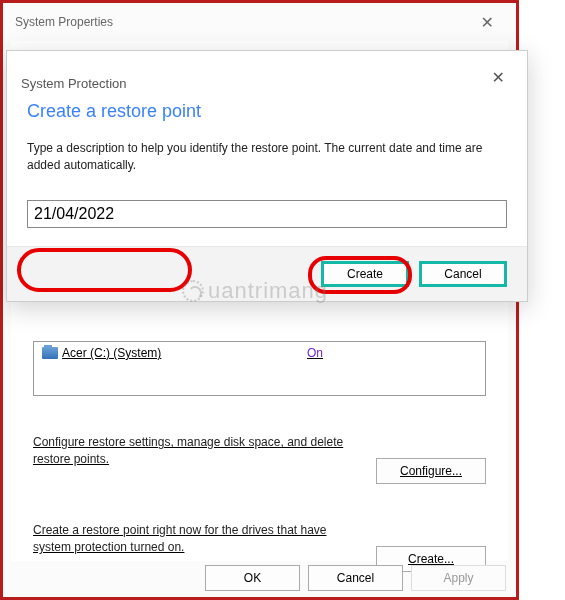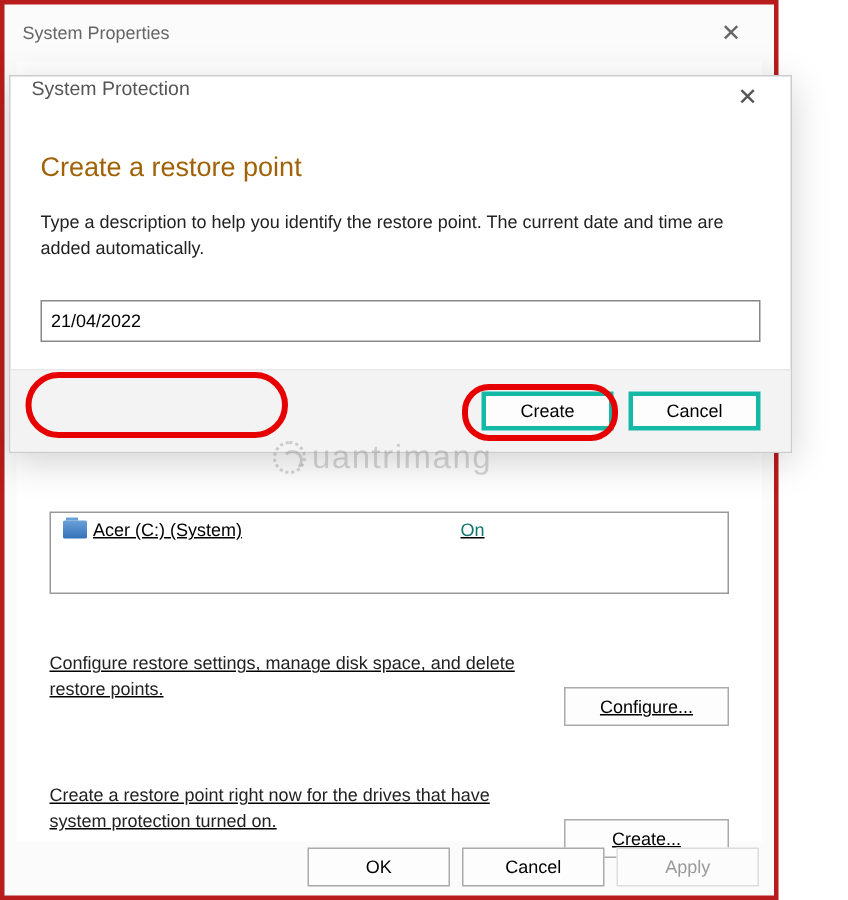--- a/index.html
+++ b/index.html
@@ -28,21 +28,21 @@
     .drive-row { display: flex; }
     .drive-name { width: 265px; display: flex; align-items: center; gap: 4px; }
     .drive-icon {
       width: 16px; height: 12px; background: linear-gradient(#6ba0d8, #3272b8);
       border-radius: 1px; position: relative; display: inline-block;
     }
     .drive-icon::before {
       content: ''; position: absolute; left: 2px; top: -2px; width: 8px; height: 2px;
       background: #6ba0d8;
     }
-    .drive-status { color: #0f766e; }
+    .drive-status { color: #6d28d9; }
     
     .config-row {
       display: flex; justify-content: space-between; align-items: center;
       margin-top: 22px; gap: 20px;
     }
     .config-text { font-size: 12px; color: #222; line-height: 1.4; flex: 1; }
     .config-btn {
       width: 110px; height: 26px; font-size: 12px; background: #fdfdfd;
       border: 1px solid #aaa; cursor: pointer; margin-top: 40px;
     }
@@ -58,51 +58,51 @@
     .bottom-btn.disabled { color: #999; border-color: #ddd; background: #fcfcfc; }
     
     
     .dialog {
       position: absolute; left: 6px; top: 50px; width: 522px;
       background: #fff; border: 1px solid #ccc;
       box-shadow: 0 6px 24px rgba(0,0,0,0.18);
       z-index: 10;
     }
     .dialog-titlebar {
-      display: flex; justify-content: space-between; align-items: flex-start;
+      display: flex; justify-content: space-between; align-items: flex-end;
       height: 40px; padding: 0 14px;
     }
     .dialog-title { font-size: 13px; color: #555; }
     .dialog-close { font-size: 16px; color: #555; cursor: pointer; padding: 4px 8px; }
     .dialog-body { padding: 6px 20px 18px 20px; }
-    .dialog-heading { font-size: 18px; color: #a16207; margin: 4px 0 18px 0; font-weight: 400; }
+    .dialog-heading { font-size: 18px; color: #3b82f6; margin: 4px 0 18px 0; font-weight: 400; }
     .dialog-text { font-size: 12px; color: #222; line-height: 1.4; margin-bottom: 26px; }
     .dialog-input {
       width: 100%; height: 28px; border: 1px solid #888;
-      padding: 3px 6px; font-size: 12px; background: #fff;
+      padding: 3px 6px; font-size: 16px; background: #fff;
     }
     .input-highlight {
       position: absolute; left: 10px; top: 197px; width: 175px; height: 44px;
       border: 4px solid #e60000; border-radius: 22px; pointer-events: none;
     }
     .dialog-buttons {
       display: flex; justify-content: flex-end; gap: 10px;
       background: #f3f3f3; padding: 14px 20px; border-top: 1px solid #e8e8e8;
     }
     .dialog-btn {
       width: 88px; height: 26px; font-size: 12px; background: #fdfdfd;
       border: 3px solid #14b8a6; cursor: pointer;
     }
     .create-highlight {
       position: absolute; left: 301px; bottom: 7px; width: 104px; height: 38px;
       border: 4px solid #e60000; border-radius: 18px; pointer-events: none;
     }
     
     .watermark {
-      position: absolute; left: 182px; top: 292px; z-index: 20;
+      position: absolute; left: 182px; top: 278px; z-index: 20;
       font-size: 22px; color: rgba(130,130,130,0.35); letter-spacing: 1px;
       display: flex; align-items: center; gap: 4px; pointer-events: none;
     }
     .watermark-icon {
       width: 22px; height: 22px; border: 2px dotted rgba(130,130,130,0.35);
       border-radius: 50%; position: relative;
     }
     .watermark-icon::after {
       content: ''; position: absolute; left: 4px; top: 4px; width: 10px; height: 10px;
       border: 2px solid rgba(130,130,130,0.35); border-left-color: transparent;

